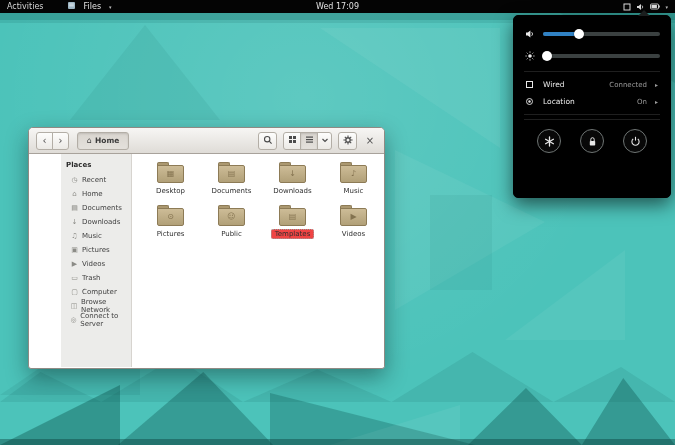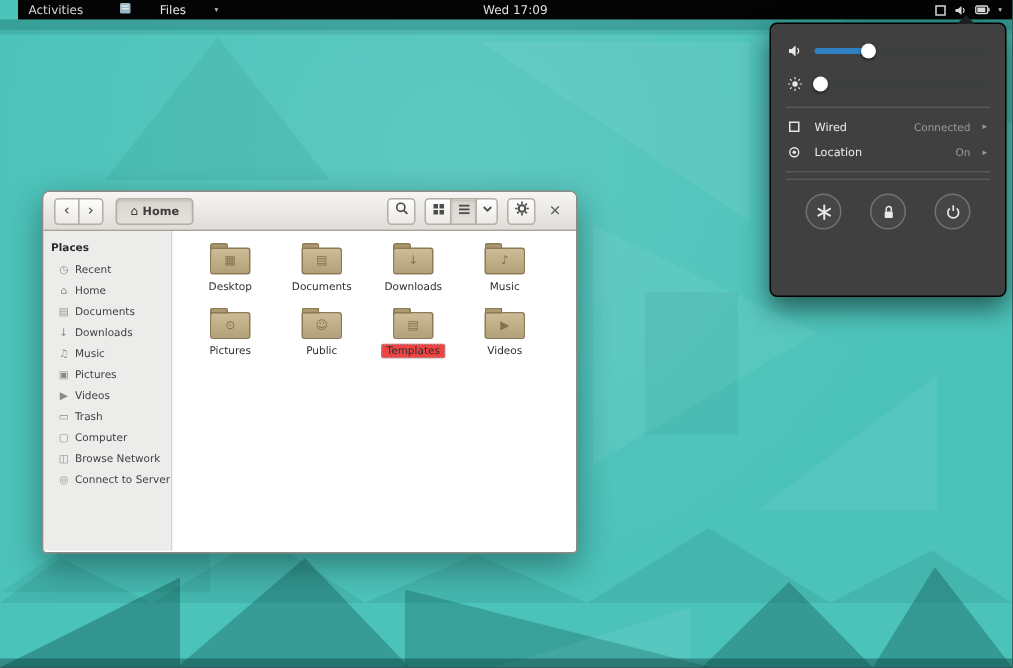--- a/index.html
+++ b/index.html
@@ -24,23 +24,23 @@
   .s-band2 { left:0; top:352px; right:0; height:50px; background:rgba(6,70,68,0.10); clip-path:polygon(0 100%,6% 40%,15% 100%,26% 10%,36% 100%,47% 35%,58% 100%,70% 0,82% 100%,92% 30%,100% 100%); }
   .b1 { left:0; top:385px; width:120px; height:60px; background:rgba(8,75,72,0.38); clip-path:polygon(0 100%,100% 0,100% 100%); }
   .b2 { left:118px; top:372px; width:155px; height:73px; background:rgba(8,75,72,0.32); clip-path:polygon(0 100%,55% 0,100% 100%); }
   .b3 { left:270px; top:393px; width:205px; height:52px; background:rgba(8,75,72,0.28); clip-path:polygon(0 100%,0 0,100% 100%); }
   .b4 { left:468px; top:378px; width:207px; height:67px; background:rgba(8,75,72,0.34); clip-path:polygon(0 100%,28% 15%,55% 100%,75% 0,100% 100%); }
   .b5 { left:330px; top:405px; width:130px; height:40px; background:rgba(255,255,255,0.06); clip-path:polygon(0 100%,100% 0,100% 100%); }
   .s-bottom { left:0; right:0; bottom:0; height:6px; background:rgba(4,50,48,0.38); }
 
   
   .topbar { position:absolute; top:0; left:0; right:0; height:13px; background:#040404;
-    color:#d6d6d6; display:flex; align-items:center; font-size:8px; z-index:50;margin-left:12px; }
+    color:#d6d6d6; display:flex; align-items:center; font-size:8px; z-index:50; }
   .tb-activities { padding:0 7px; height:100%; display:flex; align-items:center; }
-  .tb-app { margin-left:12px; display:flex; align-items:center; gap:19px; height:100%; padding:0 4px; color:#e4e4e4; }
+  .tb-app { margin-left:12px; display:flex; align-items:center; gap:8px; height:100%; padding:0 4px; color:#e4e4e4; }
   .tb-caret { font-size:5px; color:#bdbdbd; }
   .tb-clock { position:absolute; left:50%; transform:translateX(-50%); color:#e0e0e0; }
   .tb-status { margin-left:auto; display:flex; align-items:center; gap:5px; padding-right:7px; height:100%; }
   .tb-status svg { display:block; }
 
   
   .window { position:absolute; left:28px; top:127px; width:357px; height:242px; z-index:20;
     border-radius:5px 5px 3px 3px; background:#fff; box-shadow:0 8px 22px rgba(0,20,20,0.40);
     overflow:hidden; border:1px solid #8f8a84; }
   .headerbar { height:26px; background:linear-gradient(#f7f6f4,#dfdcd7); border-bottom:1px solid #a8a29b;
@@ -57,42 +57,42 @@
   .home-btn .glyph { font-size:8px; font-weight:normal; }
   .hb-right { margin-left:auto; display:flex; align-items:center; gap:6px; }
   .icon-btn { width:19px; }
   .view-group { display:flex; }
   .view-group .hb-btn { width:18px; }
   .view-group .hb-btn:nth-child(1) { border-radius:3px 0 0 3px; }
   .view-group .hb-btn:nth-child(2) { border-radius:0; margin-left:-1px; }
   .view-group .hb-btn:nth-child(3) { border-radius:0 3px 3px 0; margin-left:-1px; width:15px; }
   .close-btn { border:none; background:transparent; font-size:10px; color:#555; width:14px; }
 
-  .win-body { display:flex; height:calc(100% - 27px); }
+  .win-body { display:flex; height:calc(100% - 27px);margin-left:32px; }
   .sidebar { width:86px; background:#ececE9; background:#ececea; border-right:1px solid #d7d4cf;
     padding-top:4px; font-size:7px; color:#3d3d3d; overflow:hidden; }
   .side-title { font-weight:bold; color:#2b2b2b; padding:3px 0 2px 5px; height:15px; }
   .side-item { display:flex; align-items:center; gap:3px; height:14px; padding-left:9px; color:#3f3f3f; }
   .side-icon { width:9px; text-align:center; color:#8b8b86; font-size:7px; }
   .main { flex:1; background:#fff; padding:8px 0 0 8px; }
   .folder-grid { display:grid; grid-template-columns:repeat(4, 61px); row-gap:9px; }
   .folder { width:61px; display:flex; flex-direction:column; align-items:center; gap:3px; }
   .folder-icon { position:relative; width:27px; height:21px; }
   .folder-tab { position:absolute; top:0; left:0; width:12px; height:5px; background:#ab9870;
     border:1px solid #8d7b56; border-bottom:none; border-radius:2px 2px 0 0; }
   .folder-body { position:absolute; top:3px; left:0; right:0; bottom:0;
     background:linear-gradient(#cdbc97,#b1a078); border:1px solid #8d7b56; border-radius:1px 2px 2px 2px;
     display:flex; align-items:center; justify-content:center; }
   .emblem { font-size:8px; color:#83724f; line-height:1; }
   .folder-label { font-size:7px; color:#2e2e2e; padding:0 3px; border:1px dotted transparent; border-radius:2px; }
   .folder.selected .folder-label { border-color:#a0a0a0; background:#ef4444; }
 
   
   .popover { position:absolute; left:513px; top:15px; width:158px; height:183px; z-index:60;
-    background:#404040; border:1px solid #000; border-radius:5px; box-shadow:0 7px 18px rgba(0,0,0,0.55);
+    background:#000000; border:1px solid #000; border-radius:5px; box-shadow:0 7px 18px rgba(0,0,0,0.55);
     color:#e8e8e8; padding:7px 10px 12px; }
   .pop-arrow { position:absolute; top:-6px; left:124px; width:0; height:0;
     border-left:6px solid transparent; border-right:6px solid transparent; border-bottom:6px solid #1b1f1f; }
   .slider-row { display:flex; align-items:center; gap:8px; height:22px; }
   .sl-icon { width:11px; display:flex; justify-content:center; }
   .track { position:relative; flex:1; height:4px; background:#3b4141; border-radius:2px; }
   .fill { position:absolute; left:0; top:0; bottom:0; background:#3081c3; border-radius:2px; }
   .handle { position:absolute; right:-5px; top:50%; transform:translateY(-50%);
     width:10px; height:10px; background:#fff; border-radius:50%; box-shadow:0 1px 2px rgba(0,0,0,0.6); }
   .pop-sep { height:1px; background:rgba(255,255,255,0.12); margin:4px 0; }

